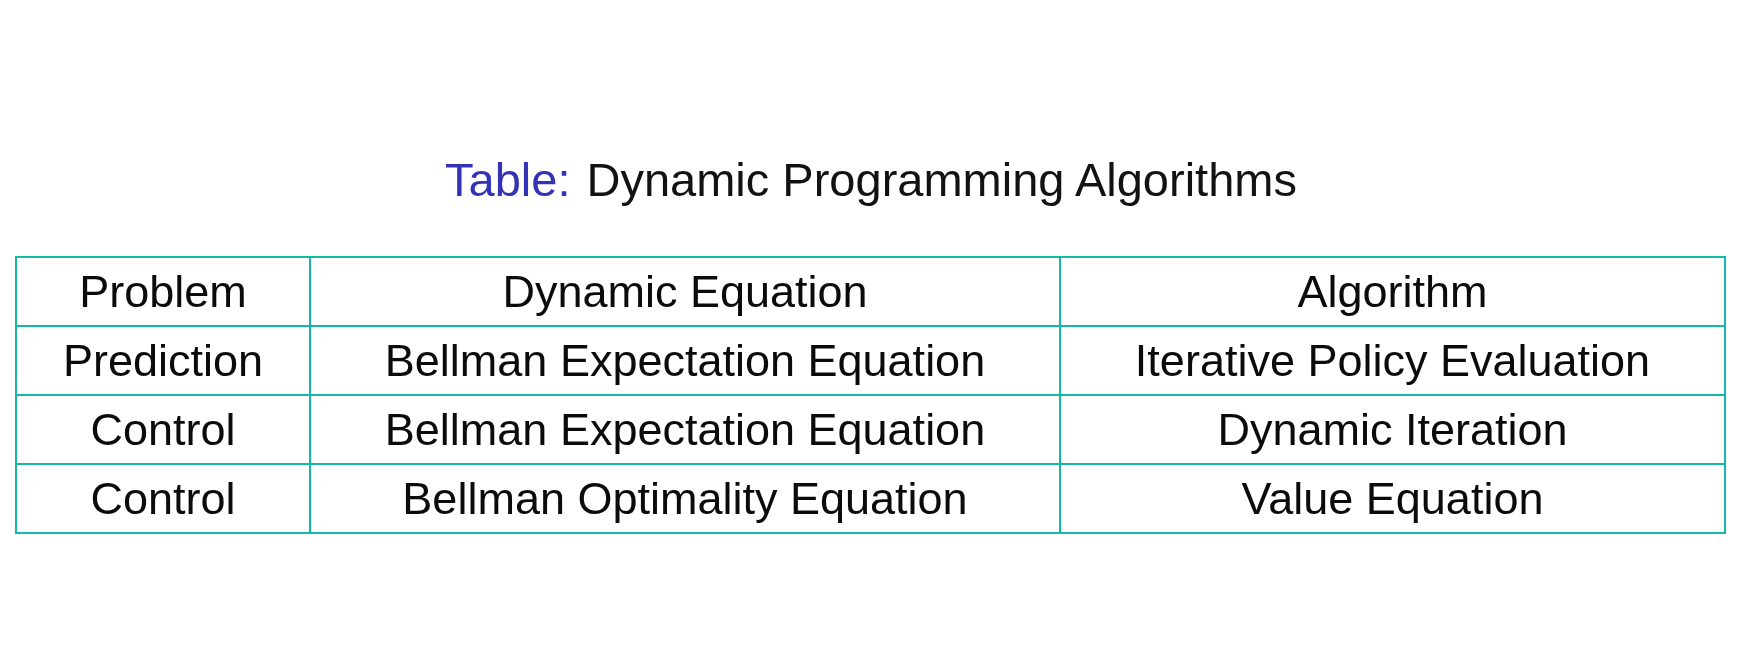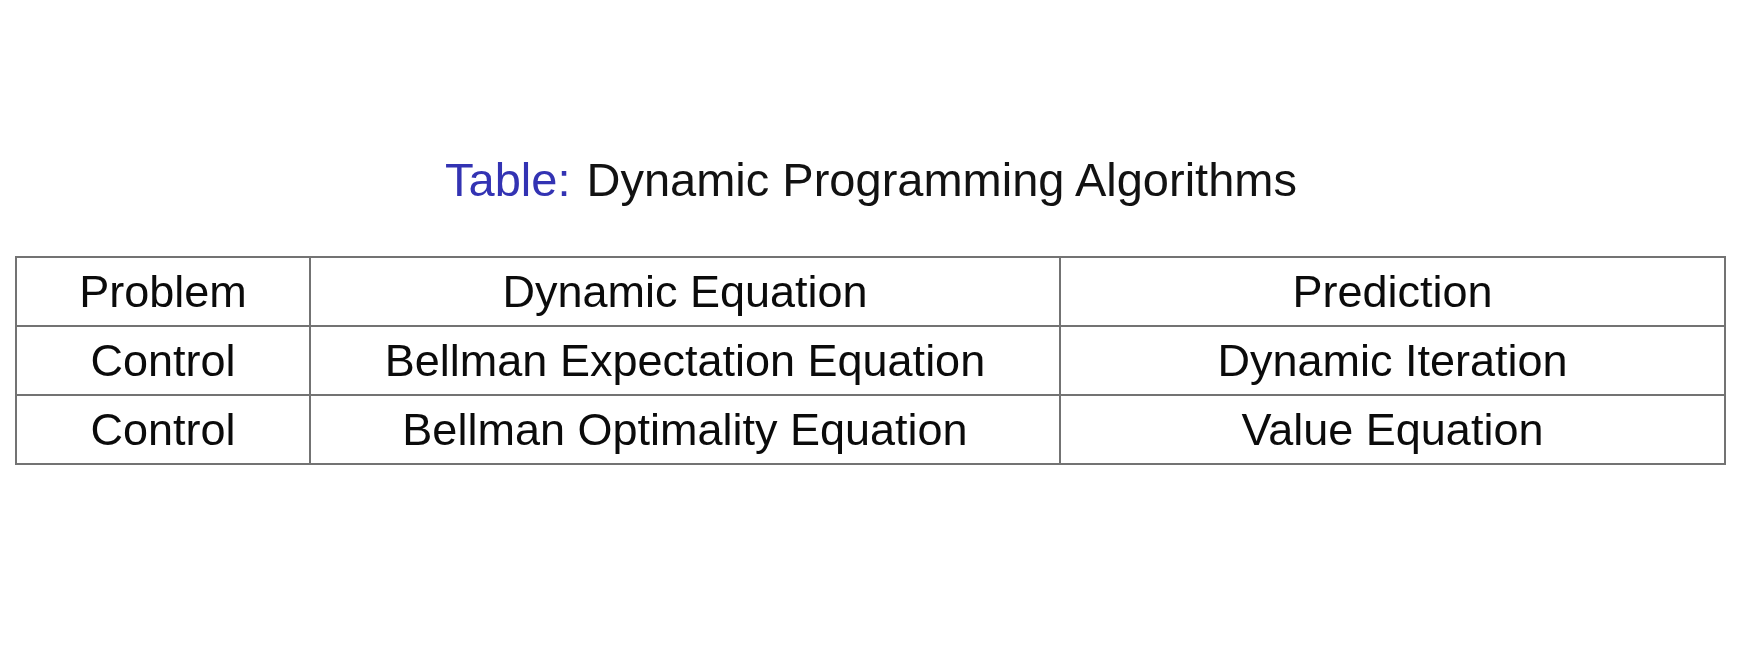--- a/index.html
+++ b/index.html
@@ -35,21 +35,21 @@
     top: 256px;
     width: 1709px;
     border-collapse: collapse;
     table-layout: fixed;
     font-size: 45px;
     color: #0b0b0b;
     background: #ffffff;
   }
   .dp-table th,
   .dp-table td {
-    border: 2px solid #737373;
+    border: 2px solid #14b8a6;
     text-align: center;
     vertical-align: middle;
     height: 67px;
     padding: 0 6px;
     font-weight: normal;
     white-space: nowrap;
     overflow: hidden;
   }
   col.c1 { width: 294px; }
   col.c2 { width: 750px; }
@@ -65,24 +65,29 @@
 <table class="dp-table" style="color: rgb(11, 11, 11);">
   <colgroup>
     <col class="c1">
     <col class="c2">
     <col class="c3">
   </colgroup>
   <thead>
     <tr>
       <th>Problem</th>
       <th>Dynamic Equation</th>
-      <th>Prediction</th>
+      <th>Algorithm</th>
     </tr>
   </thead>
   <tbody>
+    <tr>
+      <td>Prediction</td>
+      <td>Bellman Expectation Equation</td>
+      <td>Iterative Policy Evaluation</td>
+    </tr>
     <tr>
       <td>Control</td>
       <td>Bellman Expectation Equation</td>
       <td>Dynamic Iteration</td>
     </tr>
     <tr>
       <td>Control</td>
       <td>Bellman Optimality Equation</td>
       <td>Value Equation</td>
     </tr>

